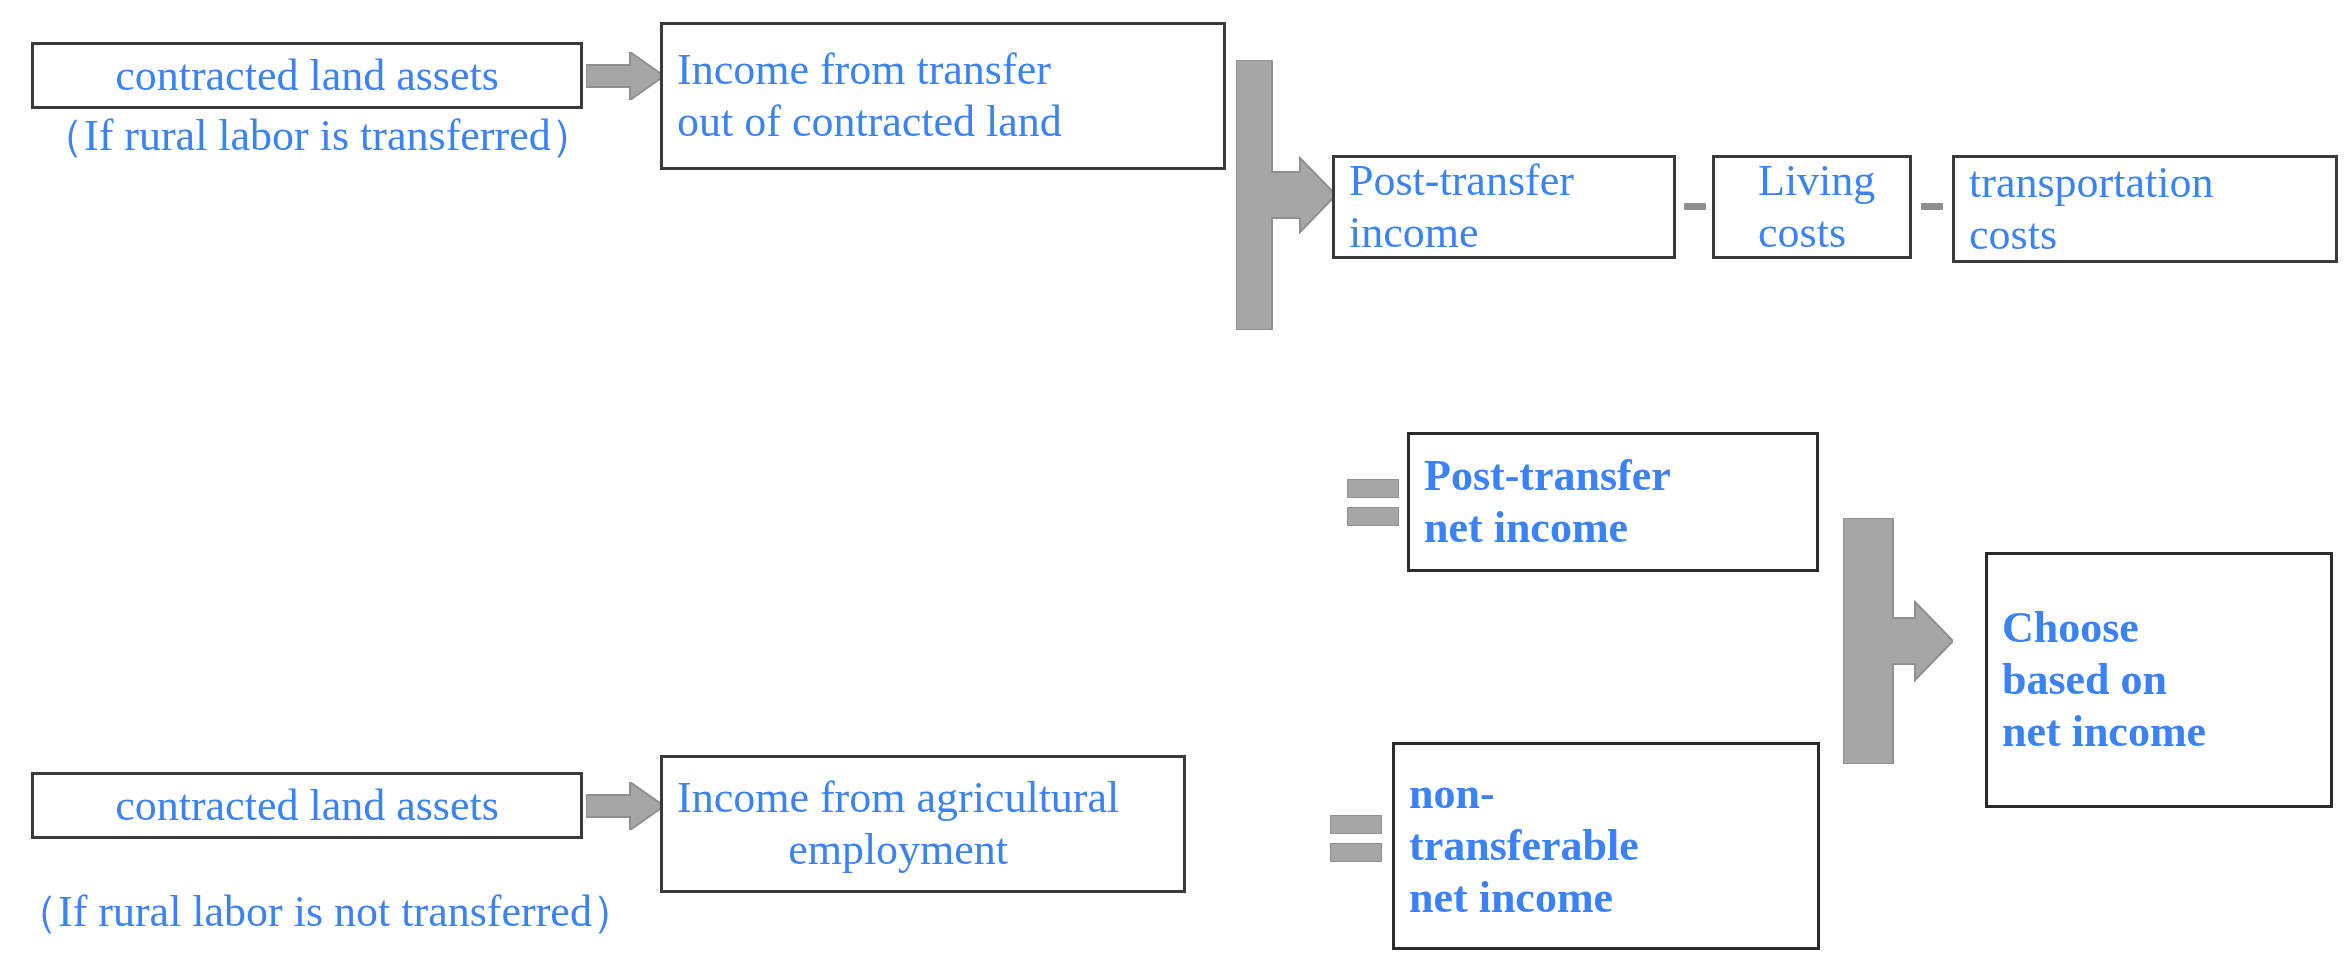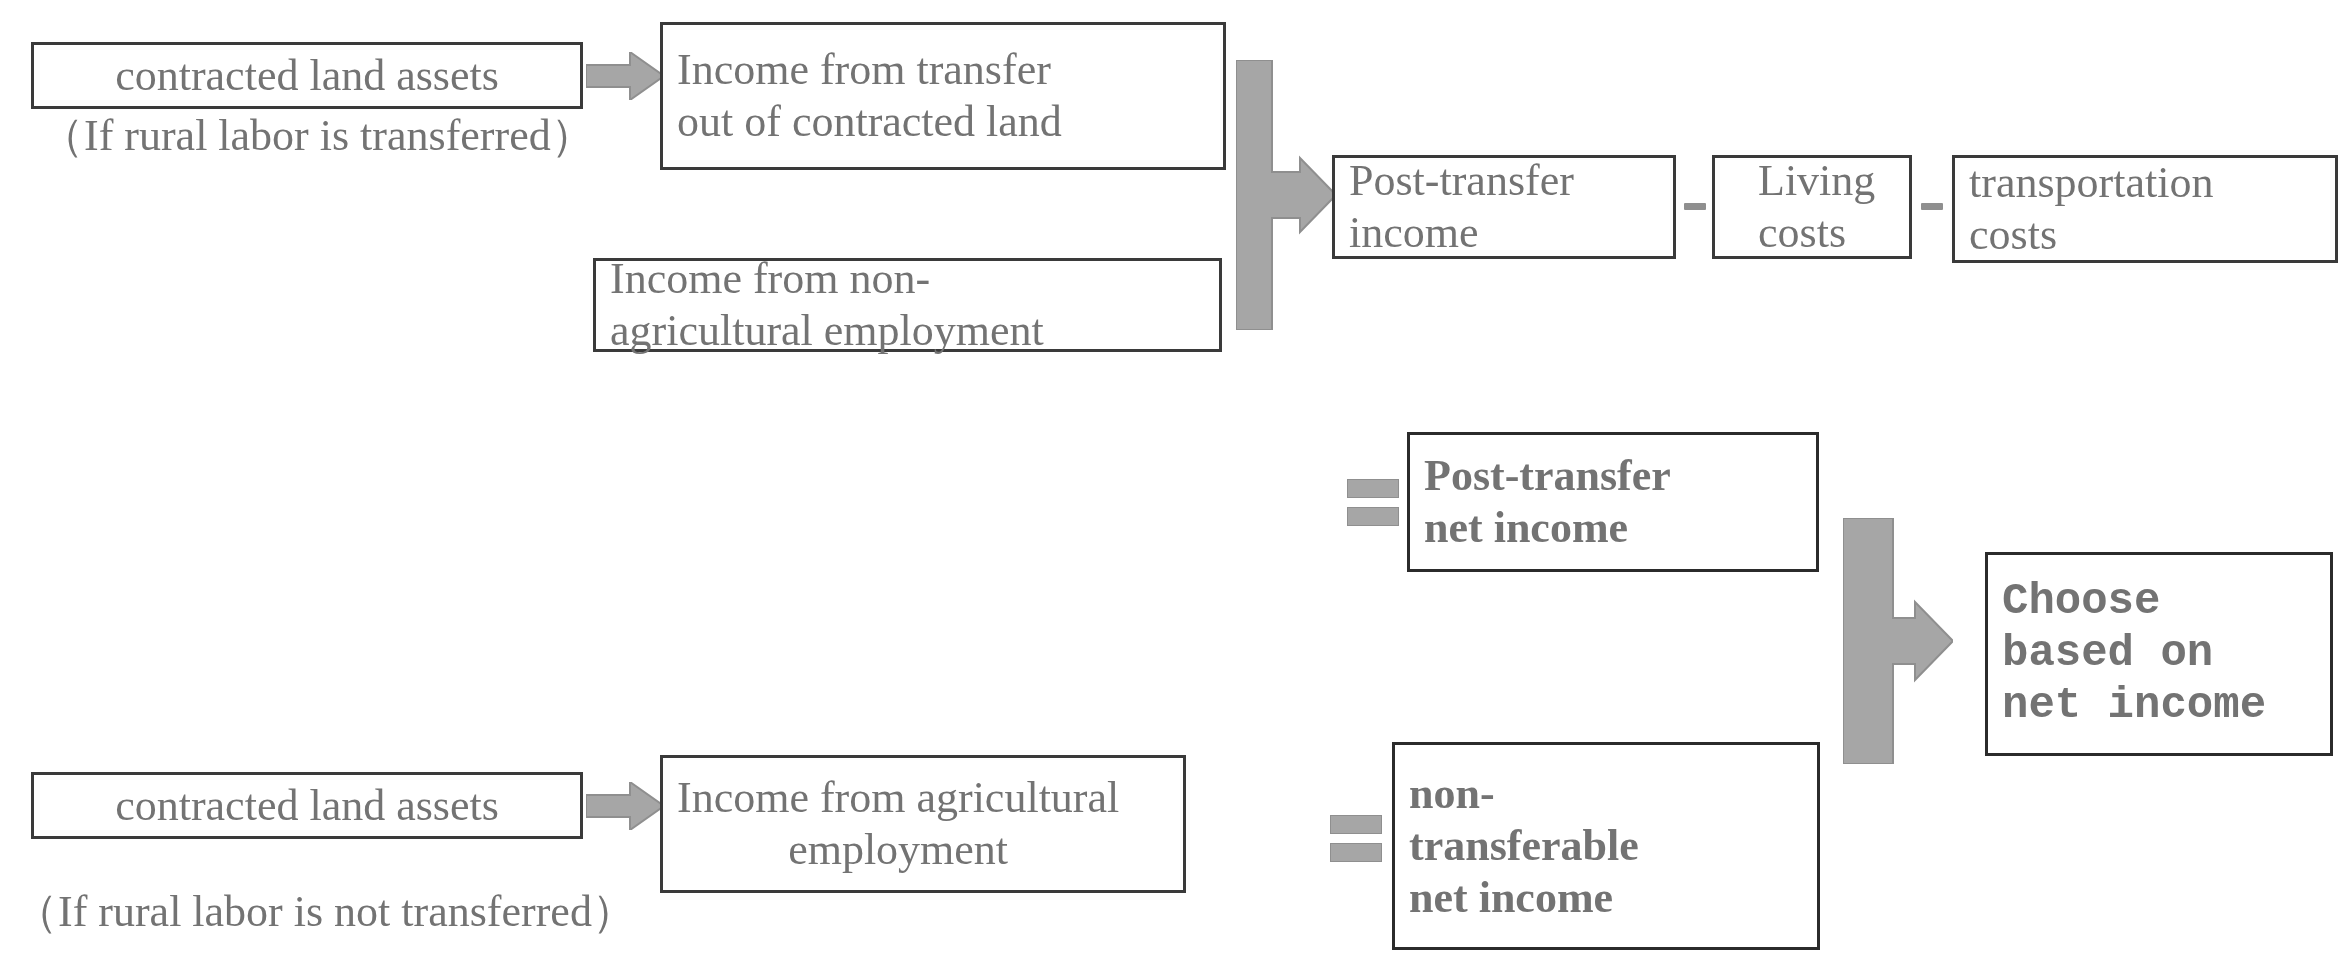--- a/index.html
+++ b/index.html
@@ -7,21 +7,21 @@
     padding: 0;
     background: #ffffff;
   }
   #canvas {
     position: relative;
     width: 2352px;
     height: 980px;
     background: #ffffff;
     overflow: hidden;
     font-family: "Liberation Serif", "DejaVu Serif", serif;
-    color: #737373;
+    color: #3b82f6;
   }
   .box {
     position: absolute;
     box-sizing: border-box;
     background: #ffffff;
     border: 3px solid #3a3a3a;
     display: flex;
     align-items: center;
     justify-content: flex-start;
     padding: 4px 14px;
@@ -82,22 +82,20 @@
     <svg width="78" height="48" viewBox="0 0 78 48">
       <polygon points="0,13 44,13 44,0 78,24 44,48 44,35 0,35" fill="#a6a6a6" stroke="#8f8f8f" stroke-width="2"></polygon>
     </svg>
   </div>
 
   <div class="box" style="left:660px; top:10px; width:566px; height:148px;margin-top:12px;">Income from transfer
 out of contracted land</div>
 
   <div class="plaintext" style="left:14px; top:112px;margin-left:26px;">（If rural labor is transferred）</div>
 
-  <div class="box" style="left:593px; top:258px; width:629px; height:94px;">Income from non-
-agricultural employment</div>
 
   <div class="merge" style="left:1236px; top:60px; width:100px; height:270px;">
     <svg width="100" height="270" viewBox="0 0 100 270">
       <polygon points="0,0 36,0 36,112 64,112 64,98 100,135 64,172 64,158 36,158 36,270 0,270" fill="#a6a6a6" stroke="#8f8f8f" stroke-width="2"></polygon>
     </svg>
   </div>
 
   <div class="box" style="left:1332px; top:155px; width:344px; height:104px;">Post-transfer
 income</div>
 
@@ -118,21 +116,21 @@
 
   <div class="box bold" style="left:1407px; top:432px; width:412px; height:140px;">Post-transfer
 net income</div>
 
   <div class="merge" style="left:1843px; top:518px; width:110px; height:246px;">
     <svg width="110" height="246" viewBox="0 0 110 246">
       <polygon points="0,0 50,0 50,100 72,100 72,84 110,123 72,162 72,146 50,146 50,246 0,246" fill="#a6a6a6" stroke="#8f8f8f" stroke-width="2"></polygon>
     </svg>
   </div>
 
-  <div class="box bold" style="left:1985px; top:552px; width:348px; height:204px;font-family:Liberation Mono, monospace;">Choose
+  <div class="box bold" style="left:1985px; top:552px; width:348px; height:256px;">Choose
 based on
 net income</div>
 
   <div class="box center-v" style="left:31px; top:772px; width:552px; height:67px; justify-content:center;">contracted land assets</div>
 
   <div class="arrow-right" style="left:586px; top:782px; width:78px; height:48px;">
     <svg width="78" height="48" viewBox="0 0 78 48">
       <polygon points="0,13 44,13 44,0 78,24 44,48 44,35 0,35" fill="#a6a6a6" stroke="#8f8f8f" stroke-width="2"></polygon>
     </svg>
   </div>

